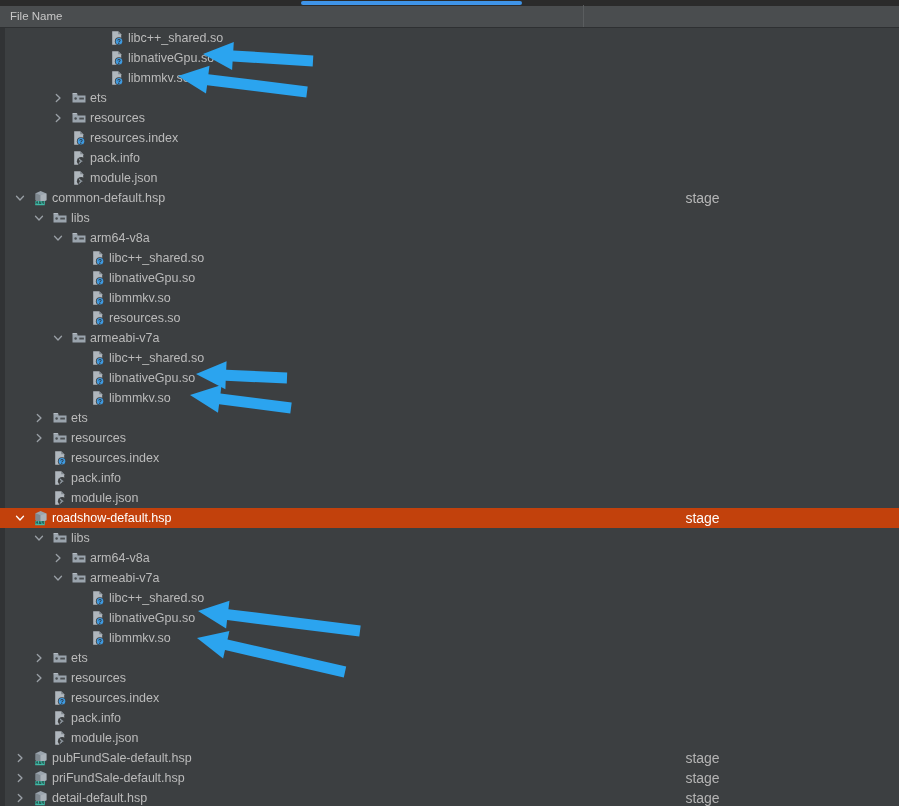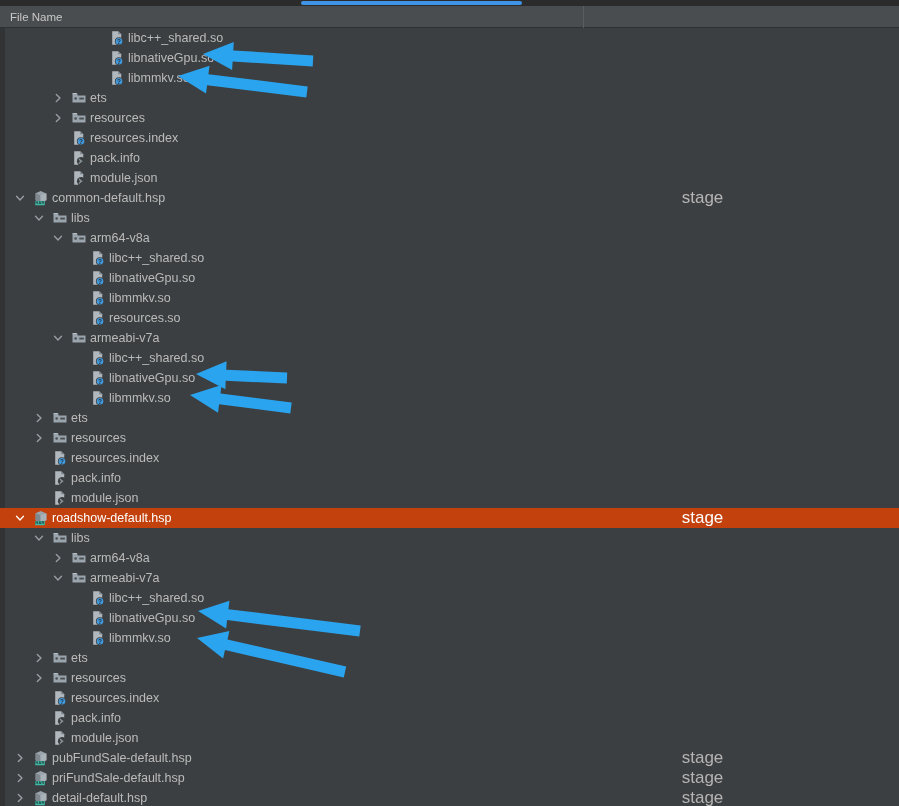--- a/index.html
+++ b/index.html
@@ -30,21 +30,21 @@
     border-radius: 2px;
   }
 
   
   .col-header {
     position: absolute; top: 6px; left: 0;
     width: 899px; height: 22px;
     background: #4a4d4f;
     border-bottom: 1px solid #2e3032;
     display: flex;
-    align-items: center;
+    align-items: flex-end;
     font-size: 11.5px;
     color: #c8c8c8;
   }
   .col-filename {
     width: 584px;
     height: 22px;
     display: flex; align-items: center;
     padding-left: 10px;
     border-right: 1px solid #5a5d5f;
   }
@@ -103,21 +103,21 @@
     width: 16px; height: 16px;
     display: block;
   }
   .icon svg { display: block; }
 
   .apitype {
     position: absolute;
     left: 584px;
     width: 237px;
     text-align: center;
-    font-size: 17px;
+    font-size: 14px;
     color: #b4b4b4;
     line-height: 20px;
   }
   .row.selected .apitype { color: #ffffff; }
 
   
   .arrows {
     position: absolute;
     top: 0; left: 0;
     width: 899px; height: 806px;

